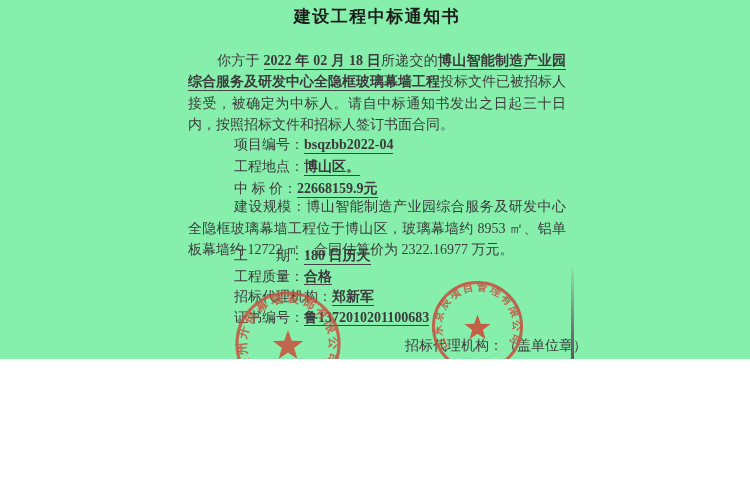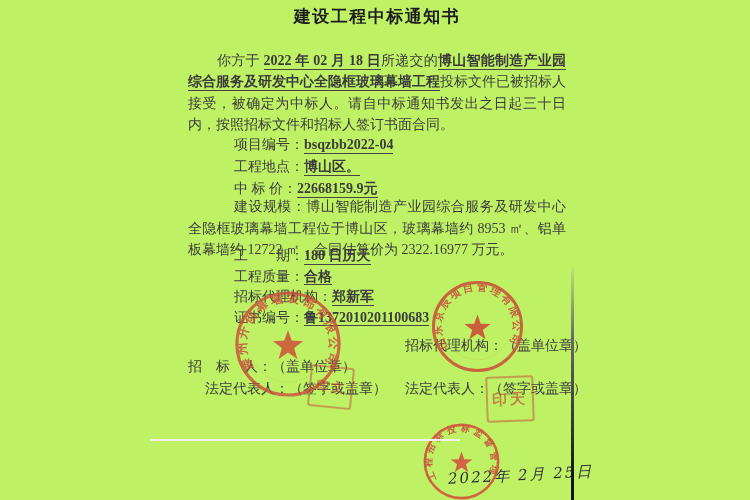--- a/index.html
+++ b/index.html
@@ -1,17 +1,17 @@
 <!DOCTYPE html>
 <html><head>
 <meta charset="utf-8">
 <style>
   html,body{margin:0;padding:0;}
   .page{
-    position:relative;width:750px;height:500px;background:#bef264;overflow:hidden;
+    position:relative;width:750px;height:359px;background:#86efac;overflow:hidden;
     font-family:"Liberation Serif","DejaVu Serif",serif;color:#3a3a3a;
   }
   .abs{position:absolute;}
   .title{
     left:188px;top:5px;width:378px;text-align:center;
     font-family:"Liberation Sans","DejaVu Sans",sans-serif;
     font-weight:700;font-size:17px;letter-spacing:1.5px;color:#1c1c1c;
   }
   .recipient{left:205px;top:29px;font-size:14px;border-bottom:1px solid #444;padding-bottom:1px;color:#333;}
   .para{left:188px;top:50px;width:378px;font-size:14px;line-height:21.3px;text-align:justify;text-indent:29px;color:#3b3b3b;}

